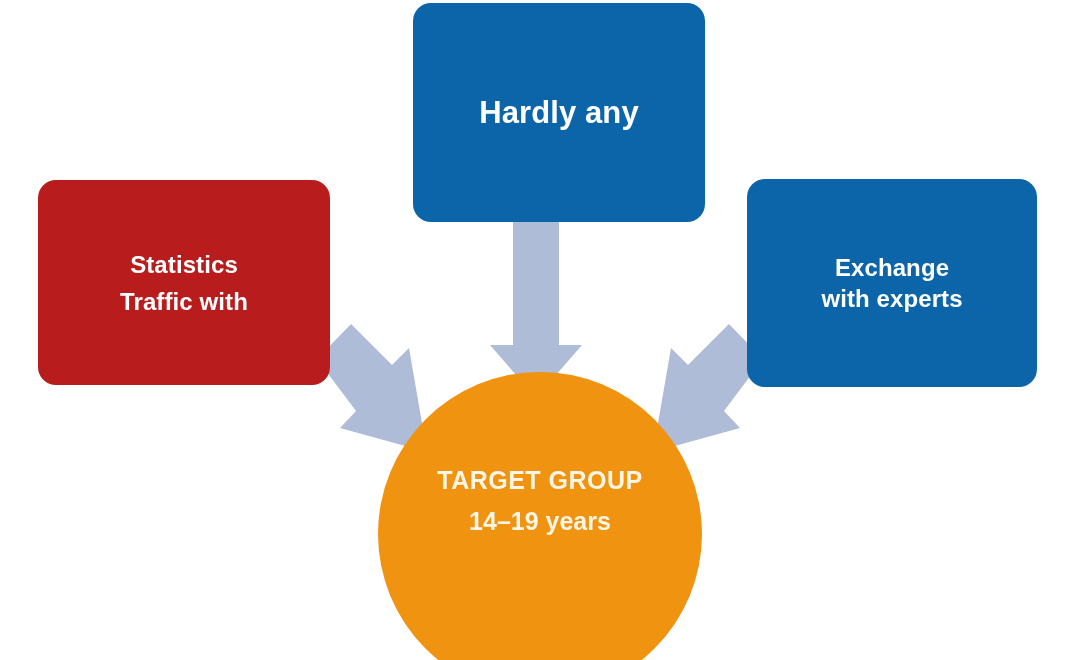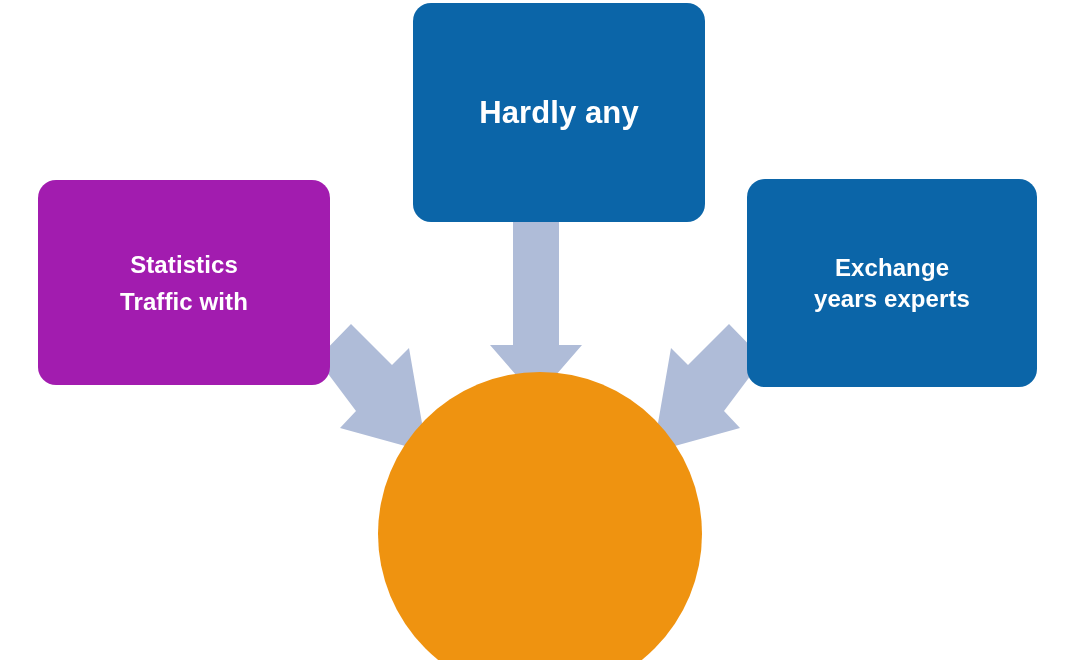--- a/index.html
+++ b/index.html
@@ -123,34 +123,38 @@
   <svg id="diagram-svg" viewBox="0 0 1065 660" xmlns="http://www.w3.org/2000/svg">
 
     <polygon fill="#afbcd8" points="513,222 559,222 559,345 582,345 536,398 490,345 513,345"></polygon>
 
     <polygon fill="#afbcd8" points="317,359 351,324 392,365 409,348 427,452 340,428 356,411"></polygon>
 
     <polygon fill="#afbcd8" points="763,359 729,324 688,365 671,348 653,452 740,428 724,411"></polygon>
   </svg>
 
   <div id="target-circle"></div>
+  <div id="target-circle-label">
+    <span class="tg-title">TARGET GROUP</span>
+    <span class="tg-sub">14–19 years</span>
+  </div>
 
   <div class="node-box" id="box-top" style="background:#0b65a8">
     <span class="node-text">
       <span class="line">Hardly any</span>
     </span>
   </div>
 
-  <div class="node-box" id="box-left" style="background:#a21caf">
+  <div class="node-box" id="box-left" style="background:#b91c1c">
     <span class="node-text">
       <span class="line">Statistics</span>
       <span class="line">Traffic with</span>
     </span>
   </div>
 
   <div class="node-box" id="box-right" style="background:#0b65a8">
     <span class="node-text">
       <span class="line">Exchange</span>
-      <span class="line">years experts</span>
+      <span class="line">with experts</span>
     </span>
   </div>
 
 </div>
 
 </body></html>

